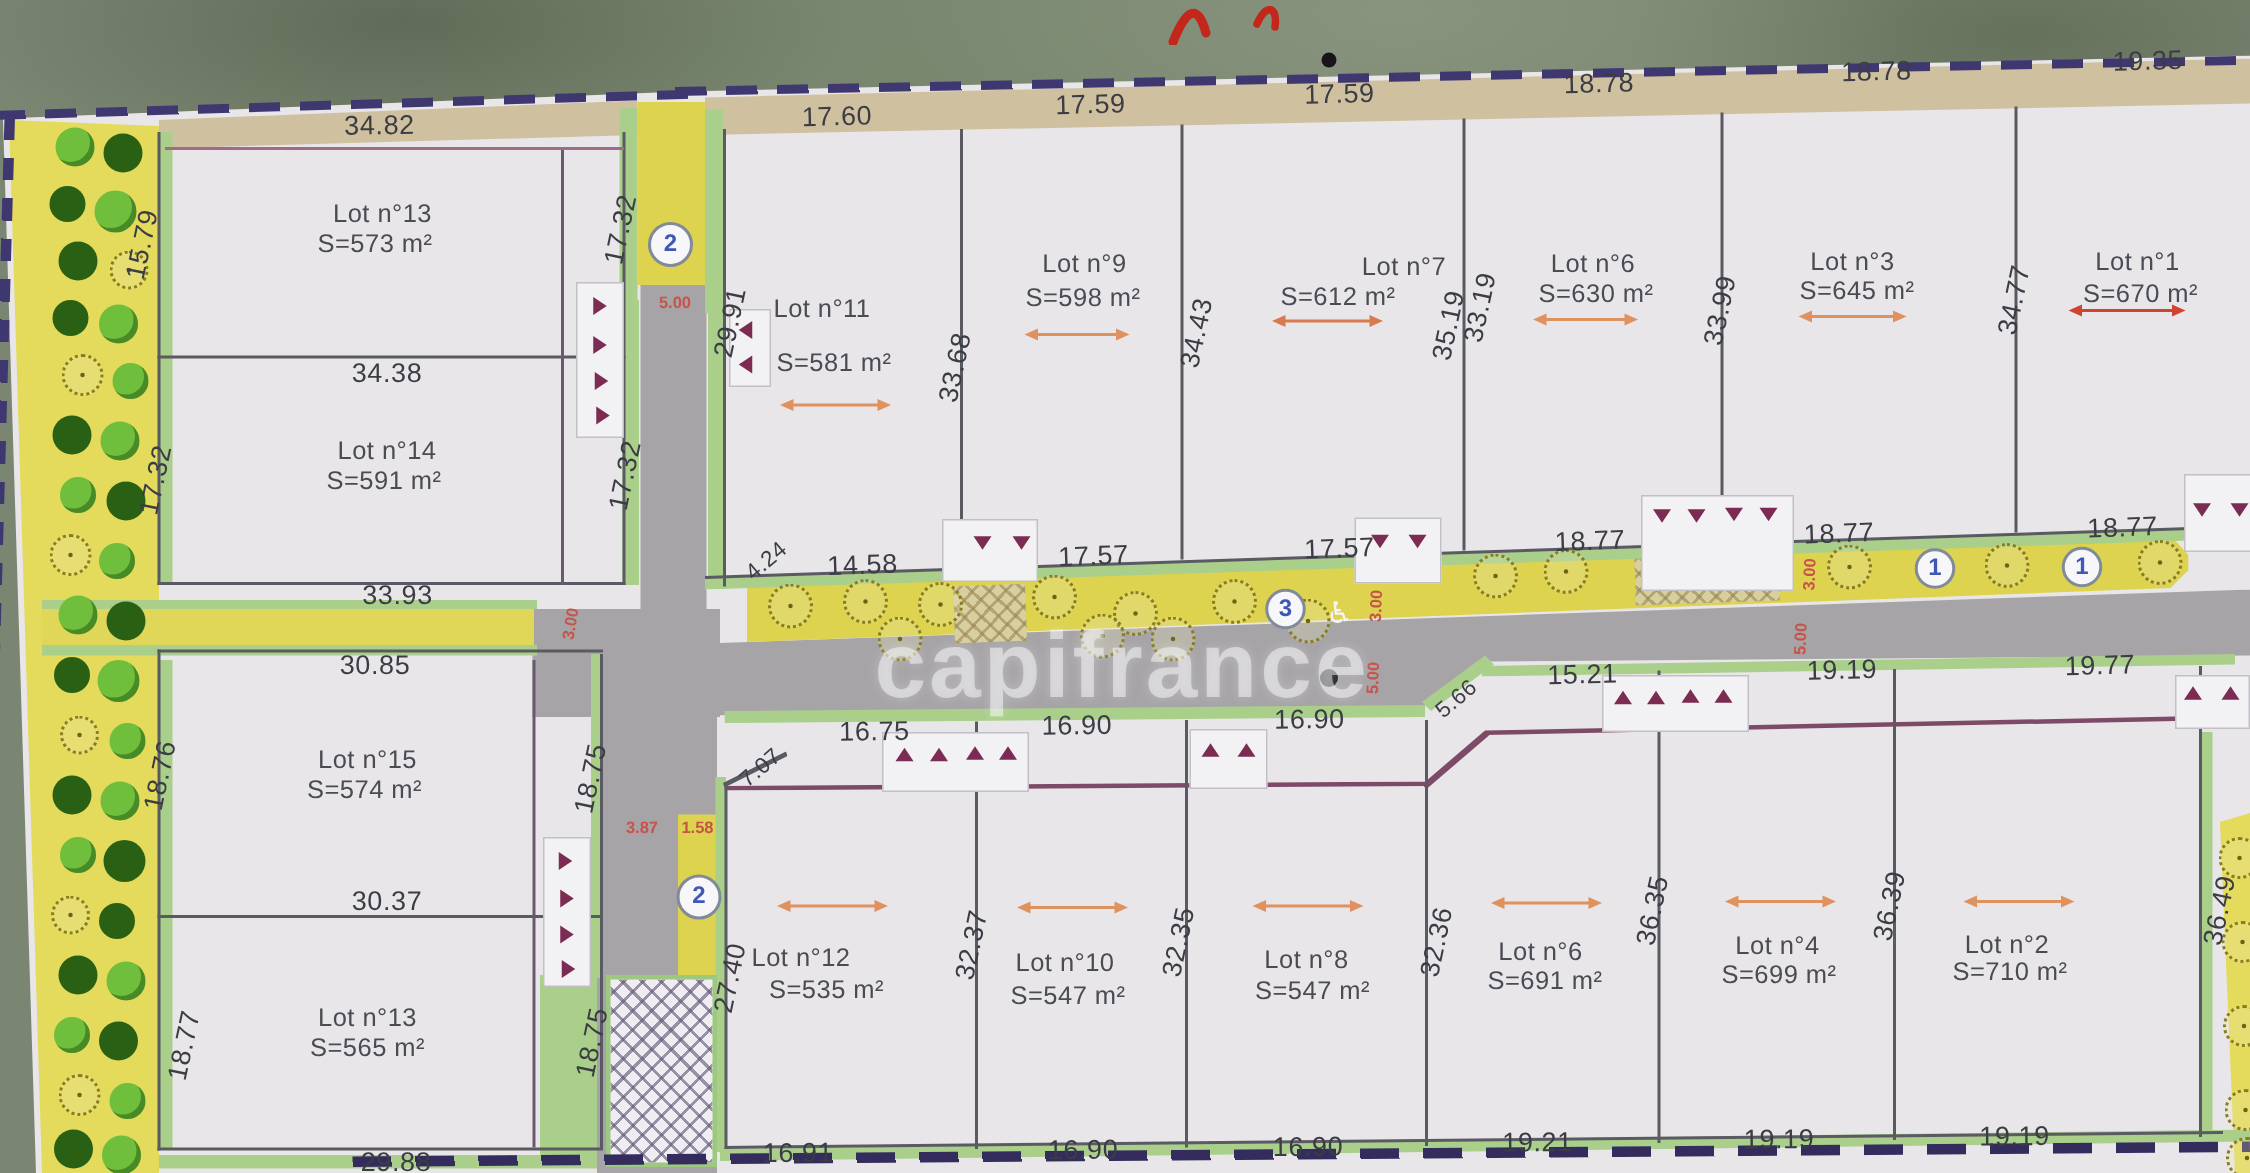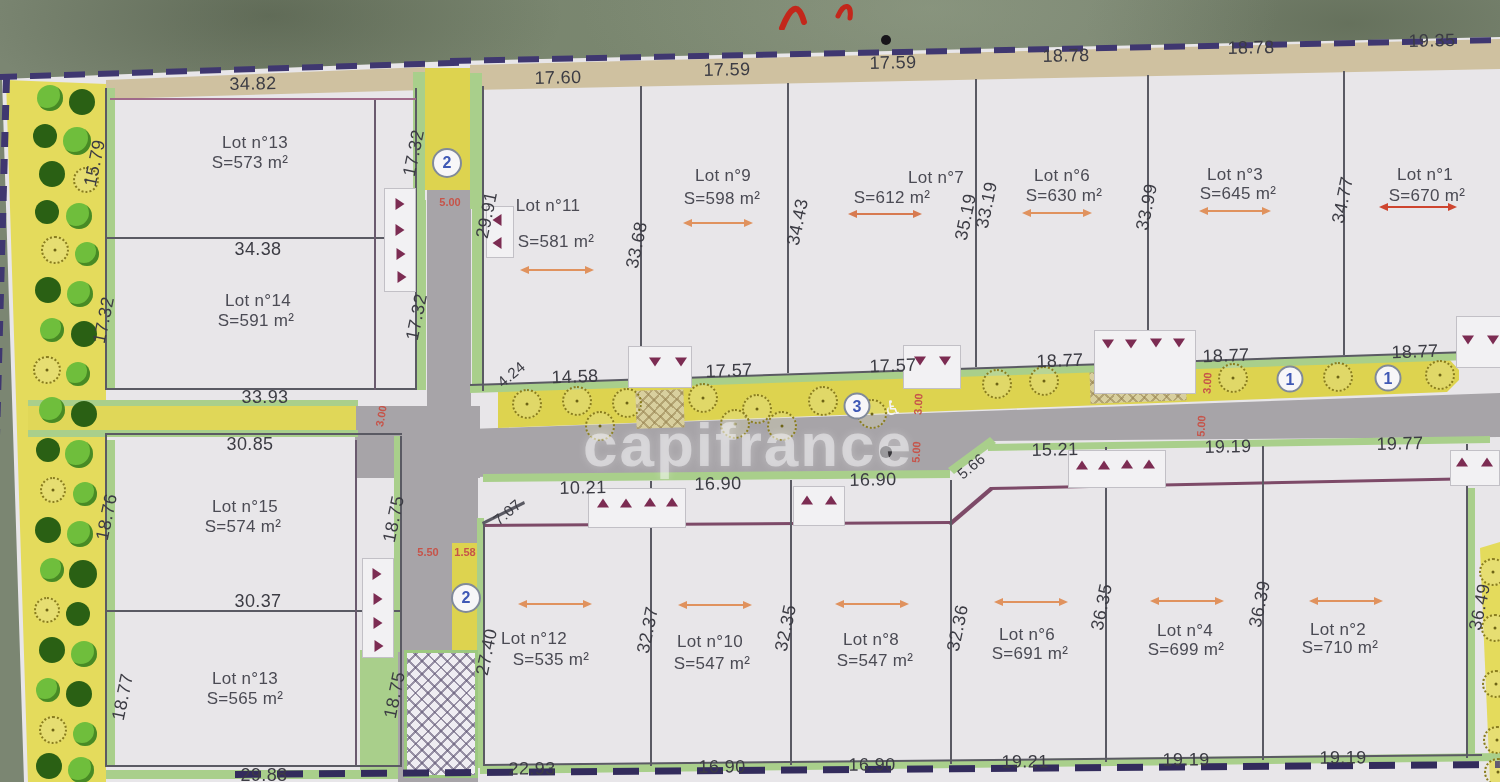--- a/index.html
+++ b/index.html
@@ -269,27 +269,27 @@
       <div class="dim" style="left: 729px; top: 371px; transform: translate(-50%, -50%) rotate(-2deg);">17.57</div>
       <div class="dim" style="left: 893px; top: 366px; transform: translate(-50%, -50%) rotate(-2deg);">17.57</div>
       <div class="dim" style="left: 1060px; top: 361px; transform: translate(-50%, -50%) rotate(-2deg);">18.77</div>
       <div class="dim" style="left: 1226px; top: 356px; transform: translate(-50%, -50%) rotate(-2deg);">18.77</div>
       <div class="dim" style="left: 1415px; top: 352px; transform: translate(-50%, -50%) rotate(-2deg);">18.77</div>
       <div class="dim" style="left: 258px; top: 249px; transform: translate(-50%, -50%) rotate(0deg);">34.38</div>
       <div class="dim" style="left: 265px; top: 397px; transform: translate(-50%, -50%) rotate(0deg);">33.93</div>
       <div class="dim" style="left: 250px; top: 444px; transform: translate(-50%, -50%) rotate(0deg);">30.85</div>
       <div class="dim" style="left: 258px; top: 601px; transform: translate(-50%, -50%) rotate(0deg);">30.37</div>
       <div class="dim" style="left: 264px; top: 775px; transform: translate(-50%, -50%) rotate(0deg);">29.88</div>
-      <div class="dim" style="left: 583px; top: 488px; transform: translate(-50%, -50%) rotate(-1deg);">10.21</div>
+      <div class="dim" style="left: 583px; top: 488px; transform: translate(-50%, -50%) rotate(-1deg);">16.75</div>
       <div class="dim" style="left: 718px; top: 484px; transform: translate(-50%, -50%) rotate(-1deg);">16.90</div>
       <div class="dim" style="left: 873px; top: 480px; transform: translate(-50%, -50%) rotate(-1deg);">16.90</div>
       <div class="dim" style="left: 1055px; top: 450px; transform: translate(-50%, -50%) rotate(-1.5deg);">15.21</div>
       <div class="dim" style="left: 1228px; top: 447px; transform: translate(-50%, -50%) rotate(-1.5deg);">19.19</div>
       <div class="dim" style="left: 1400px; top: 444px; transform: translate(-50%, -50%) rotate(-1.5deg);">19.77</div>
-      <div class="dim" style="left: 532px; top: 769px; transform: translate(-50%, -50%) rotate(-0.5deg);">22.93</div>
+      <div class="dim" style="left: 532px; top: 769px; transform: translate(-50%, -50%) rotate(-0.5deg);">16.91</div>
       <div class="dim" style="left: 722px; top: 767px; transform: translate(-50%, -50%) rotate(-0.5deg);">16.90</div>
       <div class="dim" style="left: 872px; top: 765px; transform: translate(-50%, -50%) rotate(-0.5deg);">16.90</div>
       <div class="dim" style="left: 1025px; top: 762px; transform: translate(-50%, -50%) rotate(-0.5deg);">19.21</div>
       <div class="dim" style="left: 1186px; top: 760px; transform: translate(-50%, -50%) rotate(-0.5deg);">19.19</div>
       <div class="dim" style="left: 1343px; top: 758px; transform: translate(-50%, -50%) rotate(-0.5deg);">19.19</div>
       <div class="dim" style="left: 95px; top: 163px; transform: translate(-50%, -50%) rotate(-78deg);">15.79</div>
       <div class="dim" style="left: 104px; top: 320px; transform: translate(-50%, -50%) rotate(-78deg);">17.32</div>
       <div class="dim" style="left: 414px; top: 153px; transform: translate(-50%, -50%) rotate(-78deg);">17.32</div>
       <div class="dim" style="left: 417px; top: 317px; transform: translate(-50%, -50%) rotate(-78deg);">17.32</div>
       <div class="dim" style="left: 487px; top: 215px; transform: translate(-50%, -50%) rotate(-78deg);">29.91</div>
@@ -312,21 +312,21 @@
       <div class="dim" style="left: 1480px; top: 607px; transform: translate(-50%, -50%) rotate(-78deg);">36.49</div>
       <div class="dim small" style="left: 511px; top: 374px; transform: translate(-50%, -50%) rotate(-40deg);">4.24</div>
       <div class="dim small" style="left: 507px; top: 512px; transform: translate(-50%, -50%) rotate(-40deg);">7.07</div>
       <div class="dim small" style="left: 971px; top: 466px; transform: translate(-50%, -50%) rotate(-40deg);">5.66</div>
       <div class="red-dim" style="left: 450px; top: 202px; transform: translate(-50%, -50%) rotate(0deg);">5.00</div>
       <div class="red-dim" style="left: 918px; top: 404px; transform: translate(-50%, -50%) rotate(-87deg);">3.00</div>
       <div class="red-dim" style="left: 916px; top: 452px; transform: translate(-50%, -50%) rotate(-87deg);">5.00</div>
       <div class="red-dim" style="left: 1207px; top: 383px; transform: translate(-50%, -50%) rotate(-87deg);">3.00</div>
       <div class="red-dim" style="left: 1201px; top: 426px; transform: translate(-50%, -50%) rotate(-87deg);">5.00</div>
       <div class="red-dim" style="left: 381px; top: 416px; transform: translate(-50%, -50%) rotate(-80deg);">3.00</div>
-      <div class="red-dim" style="left: 428px; top: 552px; transform: translate(-50%, -50%) rotate(0deg);">5.50</div>
+      <div class="red-dim" style="left: 428px; top: 552px; transform: translate(-50%, -50%) rotate(0deg);">3.87</div>
       <div class="red-dim" style="left: 465px; top: 552px; transform: translate(-50%, -50%) rotate(0deg);">1.58</div>
       <div class="lot-name" style="left: 255px; top: 143px; text-align: right;">Lot n°13</div>
       <div class="lot-area" style="left: 250px; top: 163px;">S=573 m²</div>
       <div class="lot-name" style="left: 258px; top: 301px;">Lot n°14</div>
       <div class="lot-area" style="left: 256px; top: 321px;">S=591 m²</div>
       <div class="lot-name" style="left: 245px; top: 507px;">Lot n°15</div>
       <div class="lot-area" style="left: 243px; top: 527px;">S=574 m²</div>
       <div class="lot-name" style="left: 245px; top: 679px;">Lot n°13</div>
       <div class="lot-area" style="left: 245px; top: 699px;">S=565 m²</div>
       <div class="lot-name" style="left: 548px; top: 206px;">Lot n°11</div>

